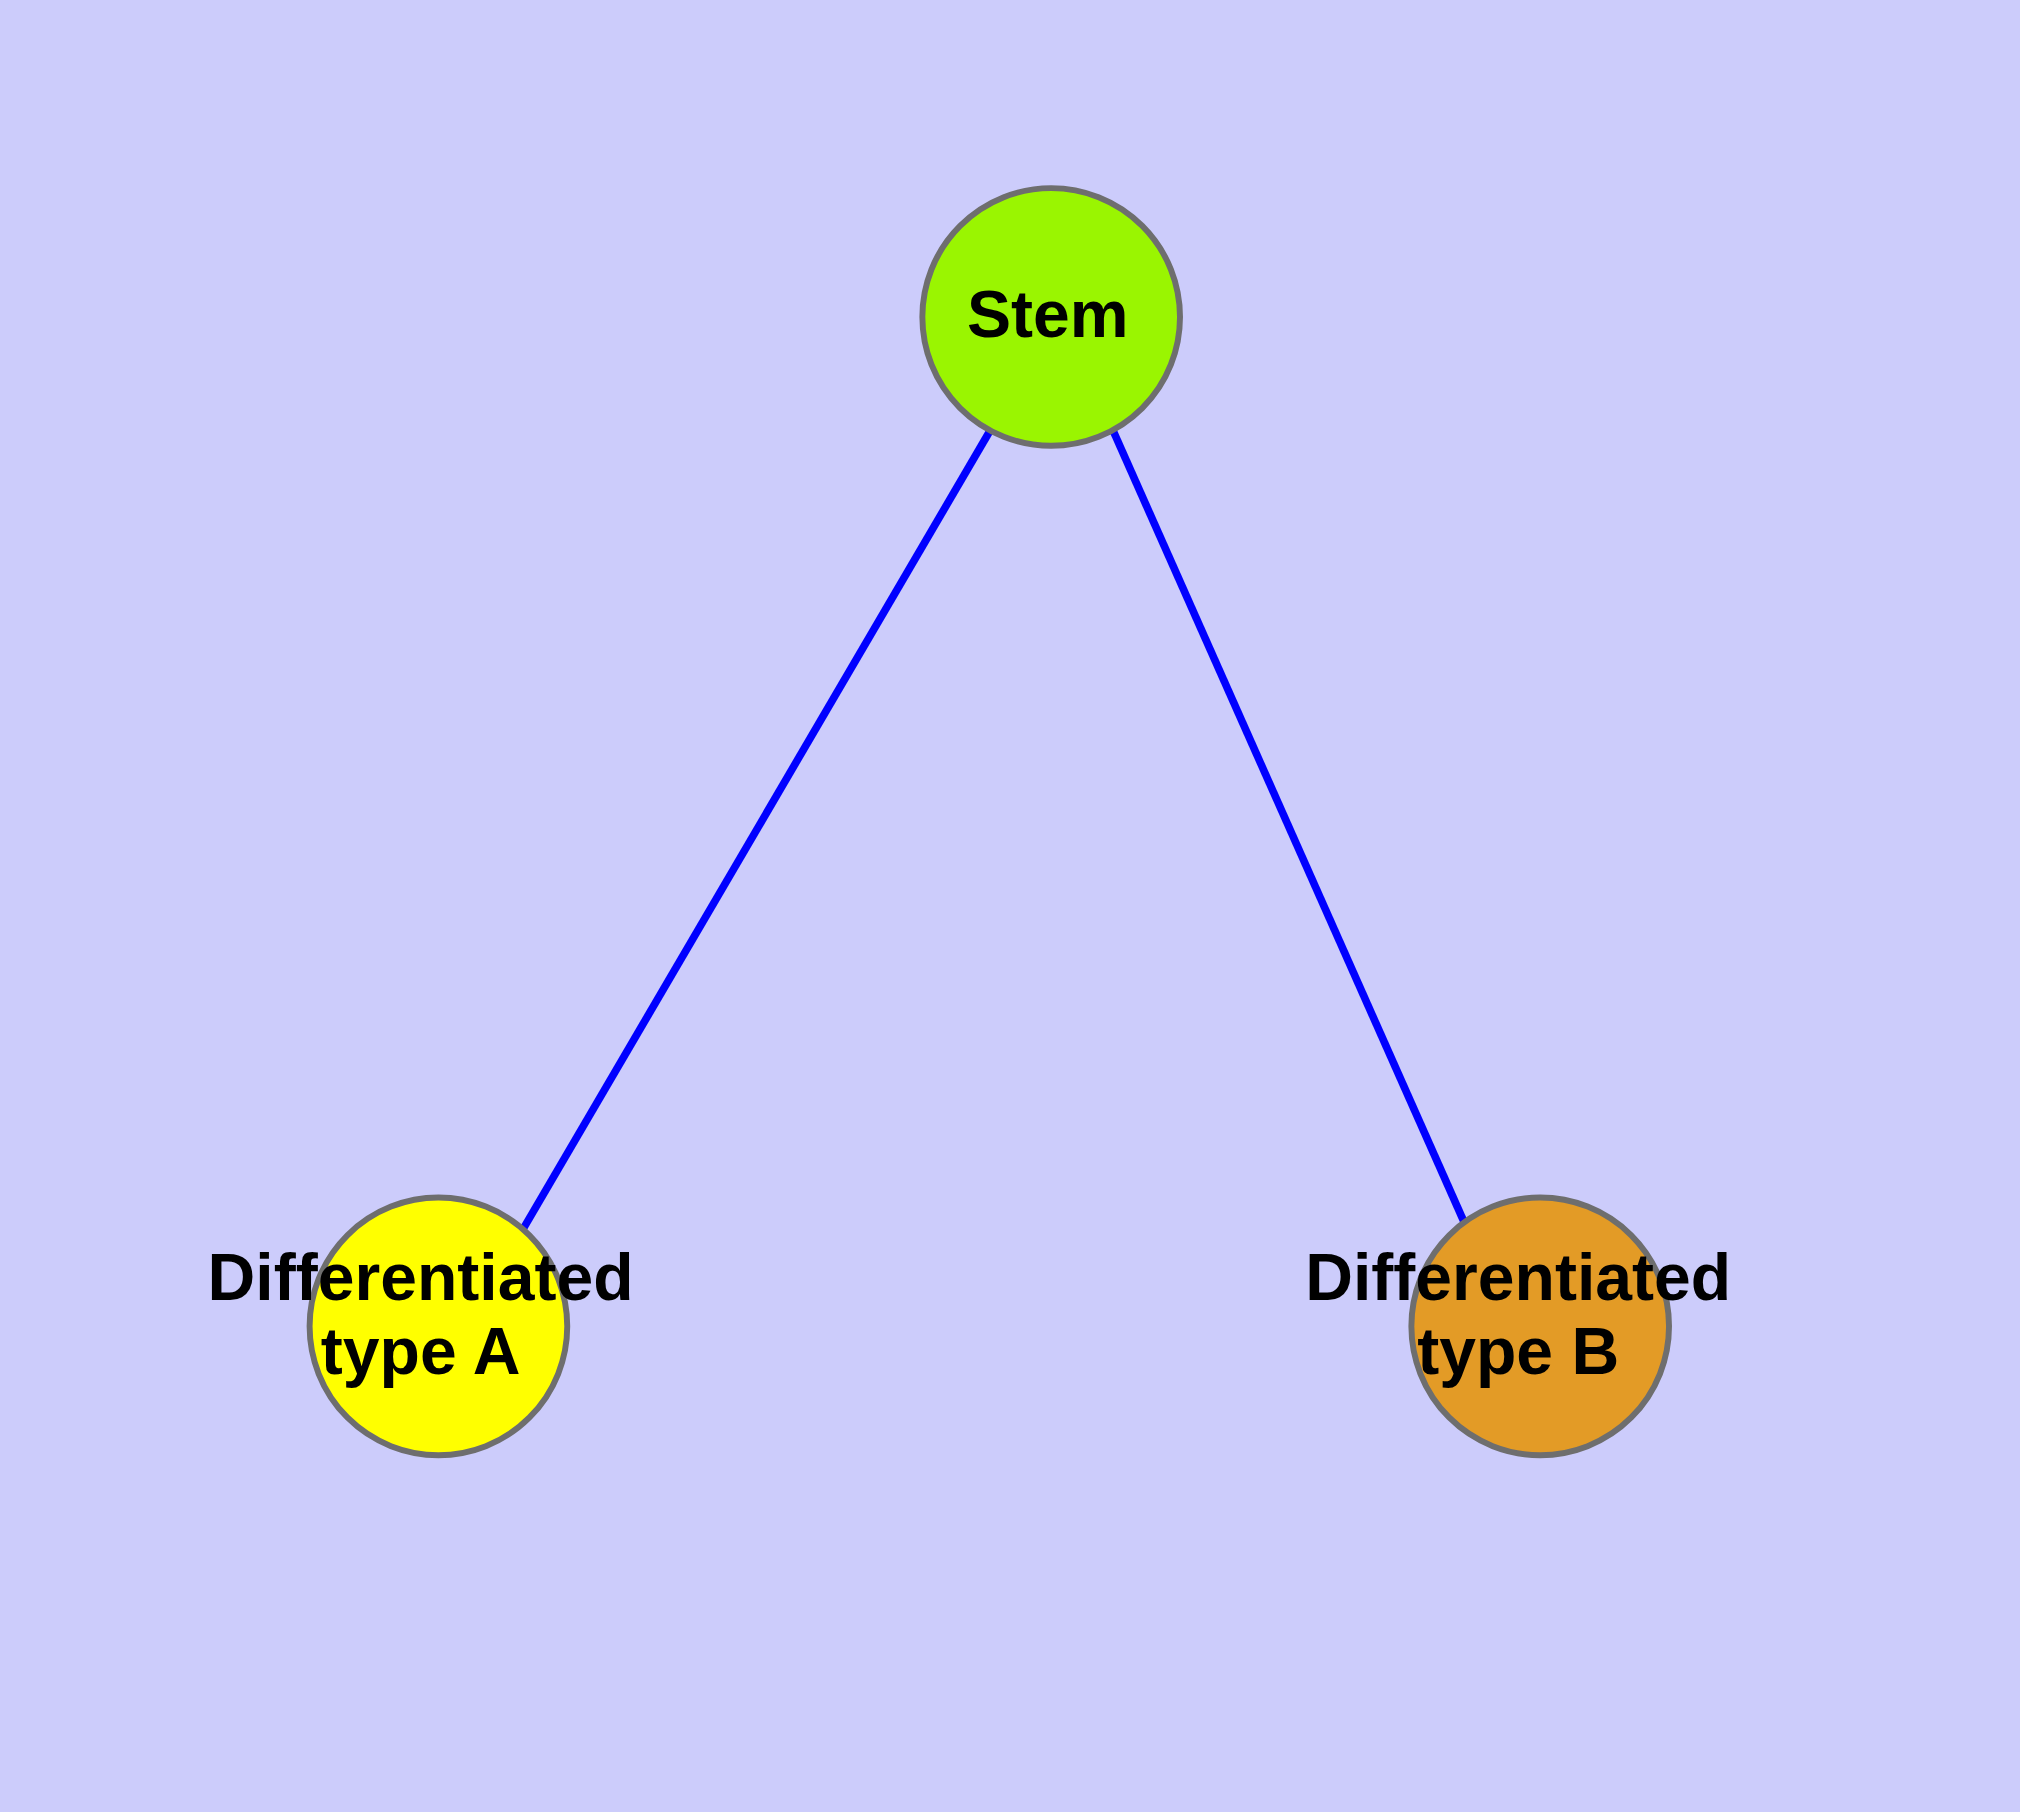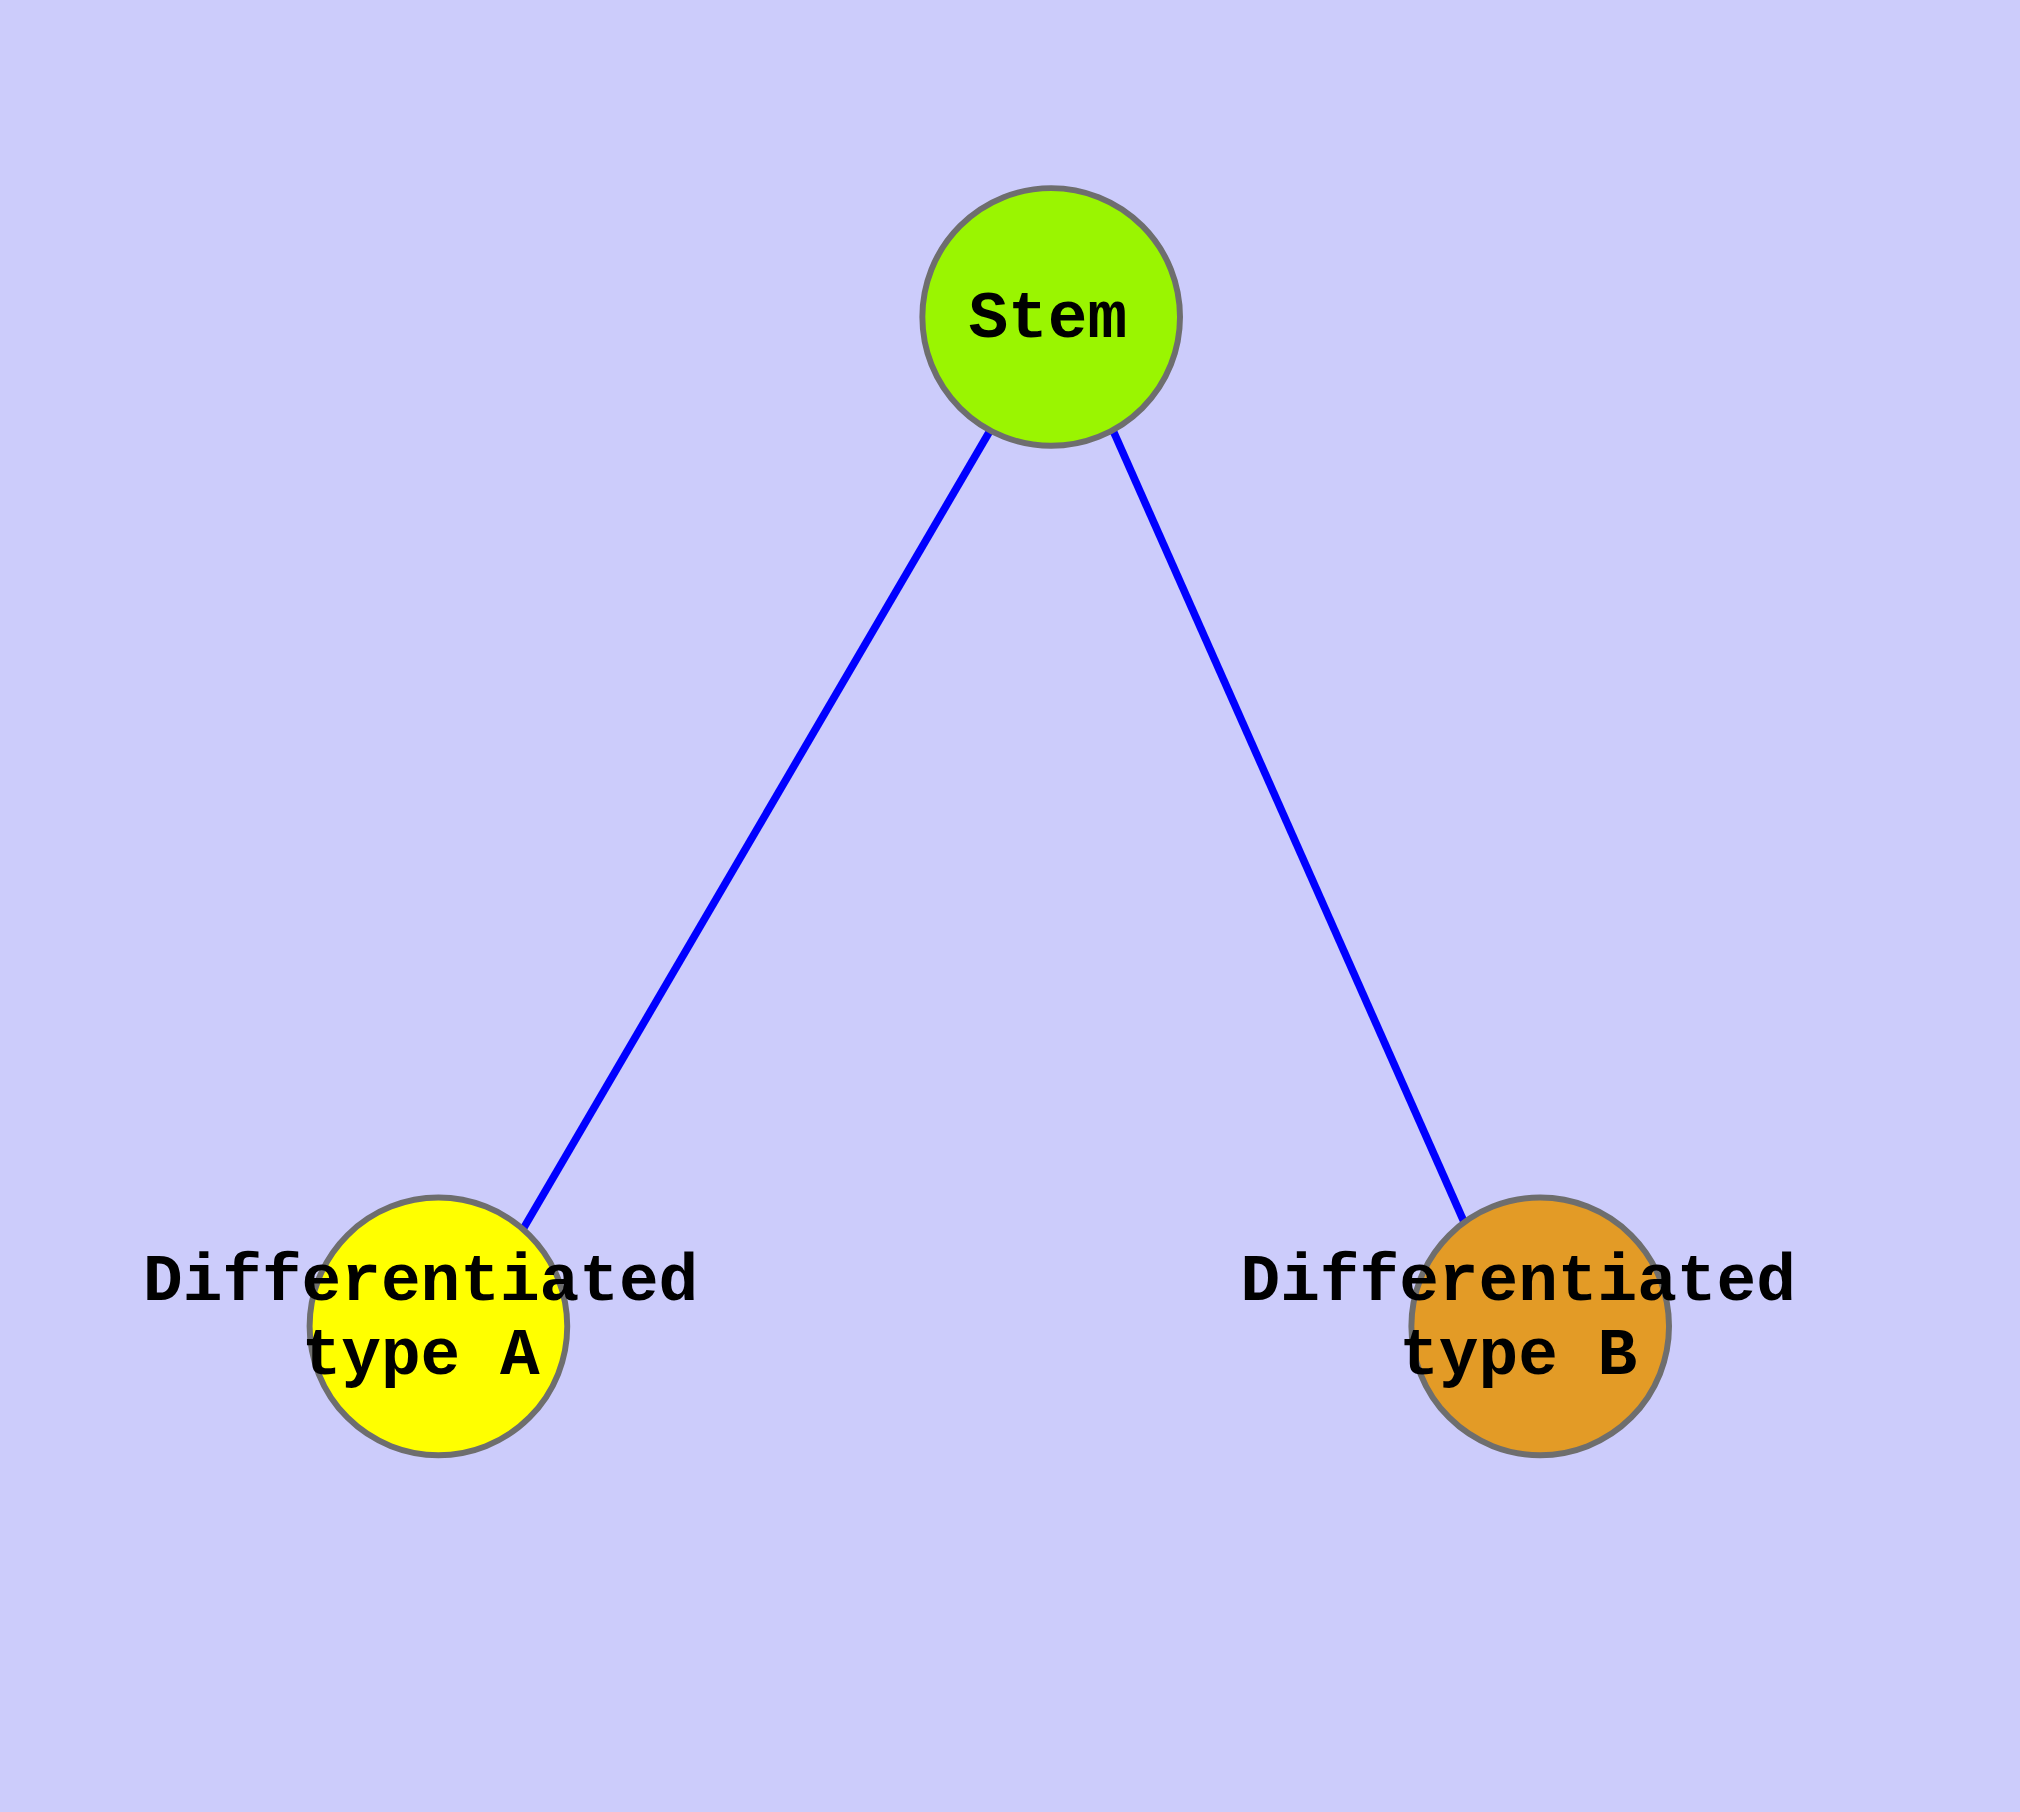--- a/index.html
+++ b/index.html
@@ -6,21 +6,21 @@
   html, body {
     margin: 0;
     padding: 0;
     background: #ffffff;
   }
   #stage {
     position: relative;
     width: 2021px;
     height: 1812px;
     overflow: hidden;
-    font-family: Liberation Mono, monospace;
+    font-family: Liberation Sans, sans-serif;
   }
   #canvas-bg {
     position: absolute;
     left: 0; top: 0;
     width: 2021px;
     height: 1812px;
   }
   #graph-svg {
     position: absolute;
     left: 0; top: 0;

